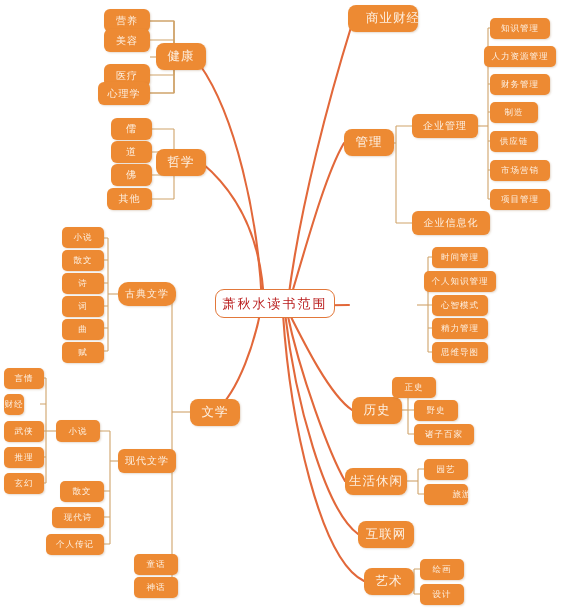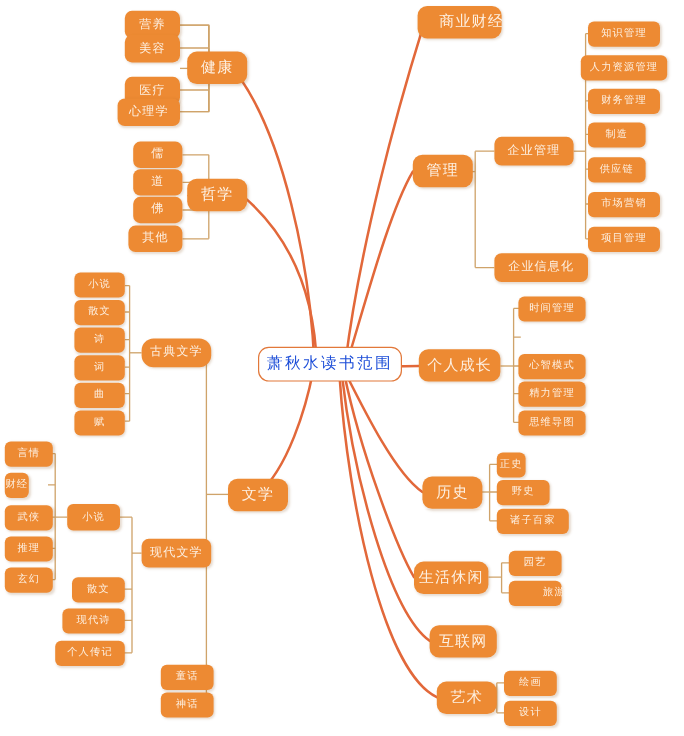--- a/index.html
+++ b/index.html
@@ -45,21 +45,21 @@
     font-size: 10px;
     border-radius: 6px;
   }
   .node.lvl3 {
     font-size: 8.5px;
     border-radius: 5px;
   }
   .node.root {
     background: #ffffff;
     border: 1.3px solid #e2783a;
-    color: #1d4ed8;
+    color: #b91c1c;
     font-size: 13px;
     border-radius: 9px;
     box-shadow: none;
     letter-spacing: 2px;
   }
 </style>
 </head>
 <body>
 
 <div id="canvas">
@@ -263,40 +263,40 @@
   <div class="node lvl3" style="left:490px; top:131px; width:48px; height:21px;">
     <span>供应链</span>
   </div>
   <div class="node lvl3" style="left:490px; top:160px; width:60px; height:21px;text-align:right;">
     <span>市场营销</span>
   </div>
   <div class="node lvl3" style="left:490px; top:189px; width:60px; height:21px;">
     <span>项目管理</span>
   </div>
 
-  <div class="node lvl1" style="left:349px; top:291px; width:68px; height:27px;">
-    <span>个人成长</span>
-  </div>
   <div class="node lvl3" style="left:432px; top:247px; width:56px; height:21px;">
     <span>时间管理</span>
   </div>
+  <div class="node lvl3" style="left:424px; top:271px; width:72px; height:21px;">
+    <span>个人知识管理</span>
+  </div>
   <div class="node lvl3" style="left:432px; top:295px; width:56px; height:21px;">
     <span>心智模式</span>
   </div>
   <div class="node lvl3" style="left:432px; top:318px; width:56px; height:21px;">
     <span>精力管理</span>
   </div>
   <div class="node lvl3" style="left:432px; top:342px; width:56px; height:21px;">
     <span>思维导图</span>
   </div>
 
   <div class="node lvl1" style="left:352px; top:397px; width:50px; height:27px;">
     <span>历史</span>
   </div>
-  <div class="node lvl3" style="left:414px; top:377px; width:24px; height:21px;text-align:right;">
+  <div class="node lvl3" style="left:392px; top:377px; width:44px; height:21px;text-align:right;">
     <span>正史</span>
   </div>
   <div class="node lvl3" style="left:414px; top:400px; width:44px; height:21px;">
     <span>野史</span>
   </div>
   <div class="node lvl3" style="left:414px; top:424px; width:60px; height:21px;">
     <span>诸子百家</span>
   </div>
 
   <div class="node lvl1" style="left:345px; top:468px; width:62px; height:27px;">

